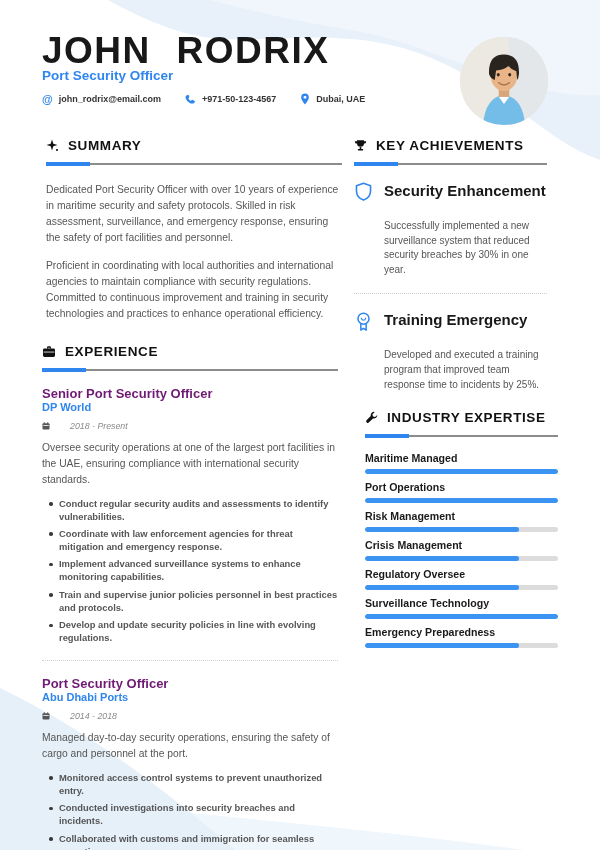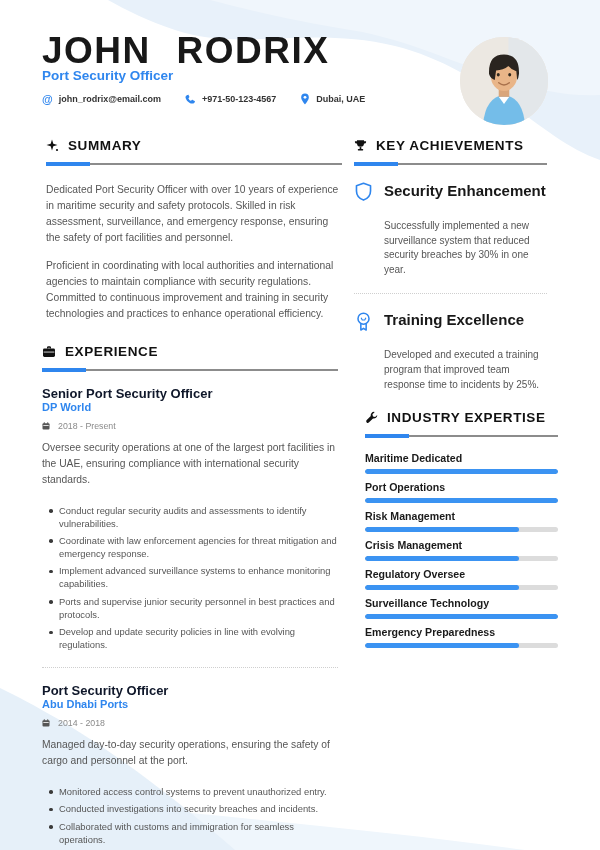--- a/index.html
+++ b/index.html
@@ -52,26 +52,26 @@
     content:""; position:absolute; left:0; top:-1px; width:44px; height:4px;
     background:#2f86ee;
   }
 
   .body-text { font-size:10.3px; line-height:1.54; color:#565656; }
   .sec-summary .body-text { margin-top:17px; }
   .body-text + .body-text { margin-top:13px; }
 
   
   .job { margin-top:15px; }
-  .job-title { font-size:13px; font-weight:bold; color:#0f172a; }
+  .job-title { font-size:13px; font-weight:bold; color:#701a75; }
   .company   { margin-top:0; font-size:11px; font-weight:bold; color:#2f86ee; }
-  .meta-row  { margin-top:8px; display:flex; align-items:center; gap:8px; }
+  .meta-row  { margin-top:8px; display:flex; align-items:center; gap:20px;font-style:italic; }
   .meta-row .dates { font-size:8.8px; color:#8a8a8a; }
   .job-desc  { margin-top:9px; }
-  ul.bullets { margin-top:17px; list-style:none; }
+  ul.bullets { margin-top:10px; list-style:none;font-weight:bold; }
   ul.bullets li {
     position:relative; padding-left:17px; margin-top:4.5px;
     font-size:9.4px; line-height:1.38; color:#565656;
   }
   ul.bullets li::before {
     content:""; position:absolute; left:7px; top:4.5px;
     width:3.5px; height:3.5px; border-radius:50%; background:#3a3a3a;
   }
   .dotted-div { margin:15px 0 0 0; border-top:1.5px dotted #cfcfcf; }
 
@@ -181,21 +181,21 @@
           <rect x="5.2" y="0.3" width="1" height="1.6" fill="#555"></rect>
           <rect x="1.3" y="3" width="5.4" height="0.8" fill="#fff"></rect>
         </svg>
         <span class="dates">2018 - Present</span>
       </div>
       <p class="body-text job-desc">Oversee security operations at one of the largest port facilities in the UAE, ensuring compliance with international security standards.</p>
       <ul class="bullets">
         <li>Conduct regular security audits and assessments to identify vulnerabilities.</li>
         <li>Coordinate with law enforcement agencies for threat mitigation and emergency response.</li>
         <li>Implement advanced surveillance systems to enhance monitoring capabilities.</li>
-        <li>Ports and supervise junior security personnel in best practices and protocols.</li>
+        <li>Train and supervise junior policies personnel in best practices and protocols.</li>
         <li>Develop and update security policies in line with evolving regulations.</li>
       </ul>
     </div>
 
     <div class="dotted-div"></div>
 
     <div class="job">
       <div class="job-title">Port Security Officer</div>
       <div class="company">Abu Dhabi Ports</div>
       <div class="meta-row">
@@ -241,38 +241,38 @@
 
     <div class="dotted-div"></div>
 
     <div class="ach-item">
       <svg width="19" height="21" viewBox="0 0 20 22">
         <circle cx="10" cy="8" r="5.8" fill="none" stroke="#2f86ee" stroke-width="1.6"></circle>
         <path d="M7.5,7 l1.2,2.4 h2.6 L12.5,7" fill="none" stroke="#2f86ee" stroke-width="1.2" stroke-linejoin="round"></path>
         <path d="M7.2,13.4 V20 l2.8,-1.8 L12.8,20 V13.4" fill="none" stroke="#2f86ee" stroke-width="1.6" stroke-linejoin="round"></path>
       </svg>
       <div class="ach-body">
-        <div class="ach-title">Training Excellence</div>
+        <div class="ach-title">Training Emergency</div>
         <div class="ach-desc">Developed and executed a training program that improved team response time to incidents by 25%.</div>
       </div>
     </div>
   </div>
 
   <div class="section sec-expertise">
     <div class="sec-head">
       <svg class="icon-black" width="13" height="13" viewBox="0 0 14 14">
         <path d="M9.8,0.9 a3.7,3.7 0 0 0 -3.6,4.6 L1.6,10 a1.8,1.8 0 0 0 2.5,2.5 L8.6,8 A3.7,3.7 0 0 0 13.2,4.2 L10.9,6.5 L8.6,5.9 L8,3.6 L10.3,1.3 A3.7,3.7 0 0 0 9.8,0.9 Z" fill="#111"></path>
       </svg>
       <span class="label">INDUSTRY EXPERTISE</span>
     </div>
     <div class="sec-rule"></div>
 
     <div class="skills">
       <div class="skill-row">
-        <div class="skill-name">Maritime Dedicated</div>
+        <div class="skill-name">Maritime Managed</div>
         <div class="skill-track">
           <div class="skill-fill" style="width: 100%;"></div>
         </div>
       </div>
       <div class="skill-row">
         <div class="skill-name">Port Operations</div>
         <div class="skill-track">
           <div class="skill-fill" style="width: 100%;"></div>
         </div>
       </div>

